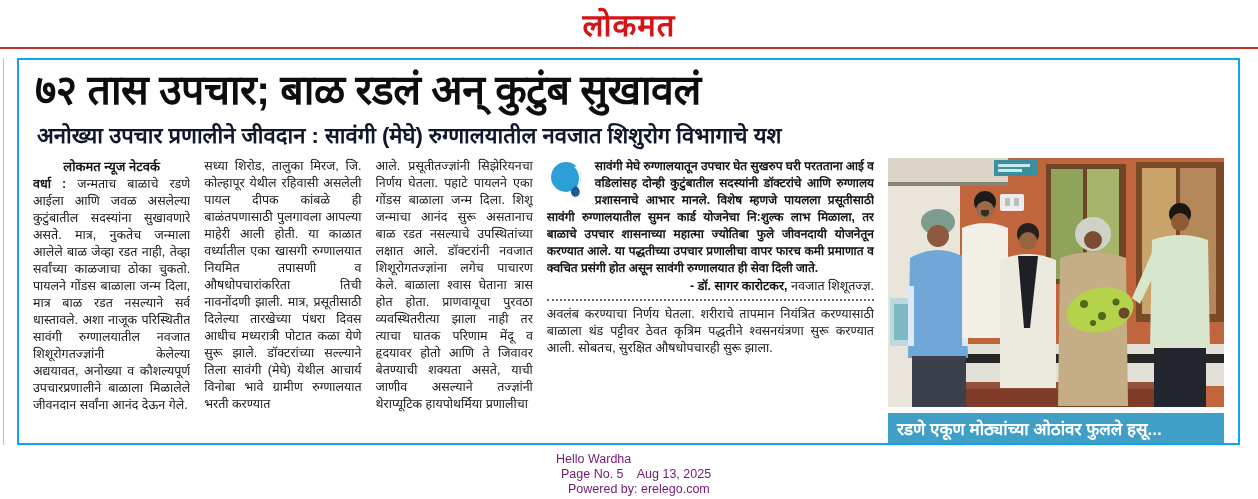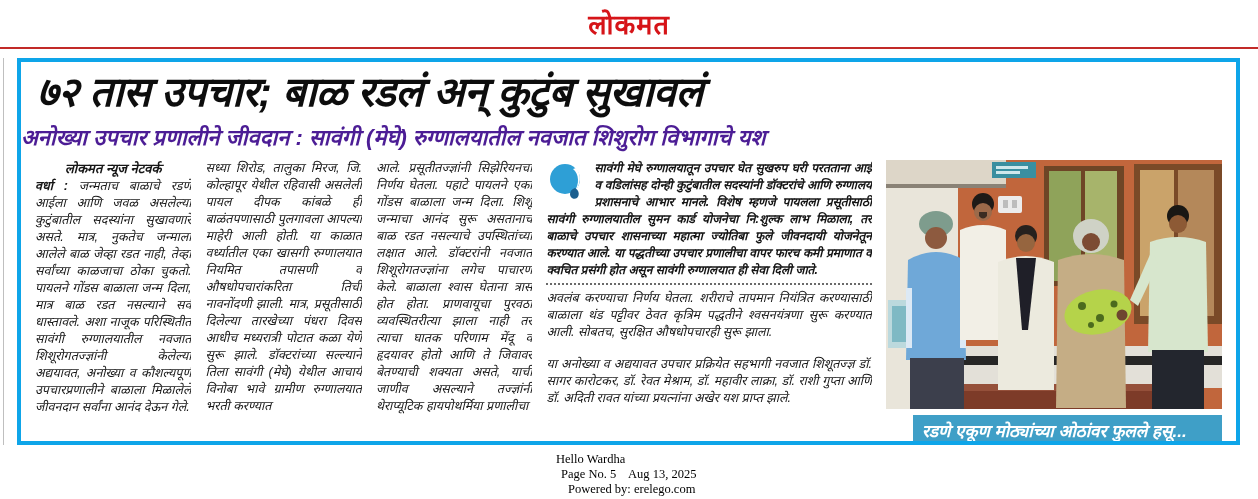--- a/index.html
+++ b/index.html
@@ -13,57 +13,56 @@
     overflow: hidden;
   }
 
   
   .masthead {
     position: absolute; top: 0; left: 0; right: 0; height: 47px;
     display: flex; align-items: center; justify-content: center;
   }
   .masthead-logo {
     color: #d61418;
-    font-size: 27px;
+    font-size: 31px;
     font-weight: 800;
     letter-spacing: 1px;
     line-height: 1;
     padding-top: 4px;
   }
   .masthead-rule {
     position: absolute; top: 47px; left: 0; right: 0; height: 2px;
     background: #c22a28;
   }
   .left-edge-rule {
     position: absolute; left: 3px; top: 58px; height: 387px; width: 1px;
     background: #bfbfbf;
   }
 
   
   .article {
     position: absolute; left: 17px; top: 58px; width: 1223px; height: 387px;
-    border: 4px solid #0ea5e9;
+    border: 2px solid #0ea5e9;
     background: #fff;
     overflow: hidden;
-    font-style: italic;
   }
   .headline {
     margin: 8px 16px 0 16px;
     font-size: 41px;
     font-weight: 800;
     color: #0d0d0d;
     line-height: 1.12;
     white-space: nowrap;
     letter-spacing: -0.5px;
   }
   .subheadline {
-    margin: 5px 16px 0 0;
+    margin: 5px 16px 0 18px;
     font-size: 22px;
     font-weight: 700;
-    color: #4c1d95;
+    color: #0f172a;
     white-space: nowrap;
   }
   .content {
     display: flex;
     margin: 9px 14px 0 14px;
     gap: 14px;
   }
   .text-area {
     width: 872px;
     height: 262px;
@@ -129,41 +128,39 @@
   }
   .caption-box { margin-top: 6px; }
   .caption-title {
     background: #3f9fc7;
     color: #ffffff;
     font-size: 17px;
     font-weight: 800;
     padding: 4px 9px 5px 9px;
     white-space: nowrap;
     overflow: hidden;
-    margin-left: 27px;
   }
   .caption-body {
     background: #c8e5f2;
     color: #1c1c1c;
     font-size: 12.5px;
     font-weight: 600;
     line-height: 16.8px;
     padding: 6px 9px 8px 9px;
     text-align: left;
     height: 97px;
     overflow: hidden;
   }
 
   
   .footer {
     position: absolute; left: 556px; top: 452px;
     font-size: 12.5px;
-    color: #000000;
+    color: #701a75;
     line-height: 15px;
-    font-family: Liberation Serif, serif;
   }
   .footer .l2 { padding-left: 5px; }
   .footer .l3 { padding-left: 12px; }
 </style>
 </head>
 <body>
 
 <div class="page">
 
   <div class="masthead">
@@ -189,25 +186,27 @@
         <div class="col">आले. प्रसूतीतज्ज्ञांनी सिझेरियनचा निर्णय घेतला. पहाटे पायलने एका गोंडस बाळाला जन्म दिला. शिशू जन्माचा आनंद सुरू असतानाच बाळ रडत नसल्याचे उपस्थितांच्या लक्षात आले. डॉक्टरांनी नवजात शिशूरोगतज्ज्ञांना लगेच पाचारण केले. बाळाला श्वास घेताना त्रास होत होता. प्राणवायूचा पुरवठा व्यवस्थितरीत्या झाला नाही तर त्याचा घातक परिणाम मेंदू व हृदयावर होतो आणि ते जिवावर बेतण्याची शक्यता असते, याची जाणीव असल्याने तज्ज्ञांनी थेराप्यूटिक हायपोथर्मिया प्रणालीचा</div>
 
         <div class="block45">
           <div class="quote-block">
             <svg class="quote-icon" viewBox="0 0 40 40">
               <circle cx="19" cy="17" r="15" fill="#2e9fd6"></circle>
               <path d="M30 6 C36 12 35 24 28 30 C34 22 33 12 27 7 Z" fill="#ffffff"></path>
               <path d="M29 26 C33 28 34 33 31 36 C28 38 24 36 24 32 C24 29 26 27 29 26 Z" fill="#1b5f8f"></path>
             </svg>
             <span class="quote-text">सावंगी मेघे रुग्णालयातून उपचार घेत सुखरुप घरी परतताना आई व वडिलांसह दोन्ही कुटुंबातील सदस्यांनी डॉक्टरांचे आणि रुग्णालय प्रशासनाचे आभार मानले. विशेष म्हणजे पायलला प्रसूतीसाठी सावंगी रुग्णालयातील सुमन कार्ड योजनेचा नि:शुल्क लाभ मिळाला, तर बाळाचे उपचार शासनाच्या महात्मा ज्योतिबा फुले जीवनदायी योजनेतून करण्यात आले. या पद्धतीच्या उपचार प्रणालीचा वापर फारच कमी प्रमाणात व क्वचित प्रसंगी होत असून सावंगी रुग्णालयात ही सेवा दिली जाते.</span>
+            <div class="quote-attribution">
+              <span class="name">- डॉ. सागर कारोटकर,</span><span class="role"> नवजात शिशूतज्ज्ञ.</span>
+            </div>
           </div>
           <hr class="dotted-rule">
           <div class="subcols">
             <div class="col">अवलंब करण्याचा निर्णय घेतला. शरीराचे तापमान नियंत्रित करण्यासाठी बाळाला थंड पट्टीवर ठेवत कृत्रिम पद्धतीने श्वसनयंत्रणा सुरू करण्यात आली. सोबतच, सुरक्षित औषधोपचारही सुरू झाला.</div>
-            <div class="col">या अनोख्या व अद्ययावत उपचार प्रक्रियेत सहभागी नवजात शिशूतज्ज्ञ डॉ. सागर कारोटकर, डॉ. रेवत मेश्राम, डॉ. महावीर लाक्रा, डॉ. राशी गुप्ता आणि डॉ. अदिती रावत यांच्या प्रयत्नांना अखेर यश प्राप्त झाले.</div>
           </div>
         </div>
       </div>
 
       <div class="photo-area">
         <div class="photo-frame">
           <svg width="336" height="249" viewBox="0 0 336 249">
 
             <rect x="0" y="0" width="336" height="249" fill="#c1663c"></rect>
 

